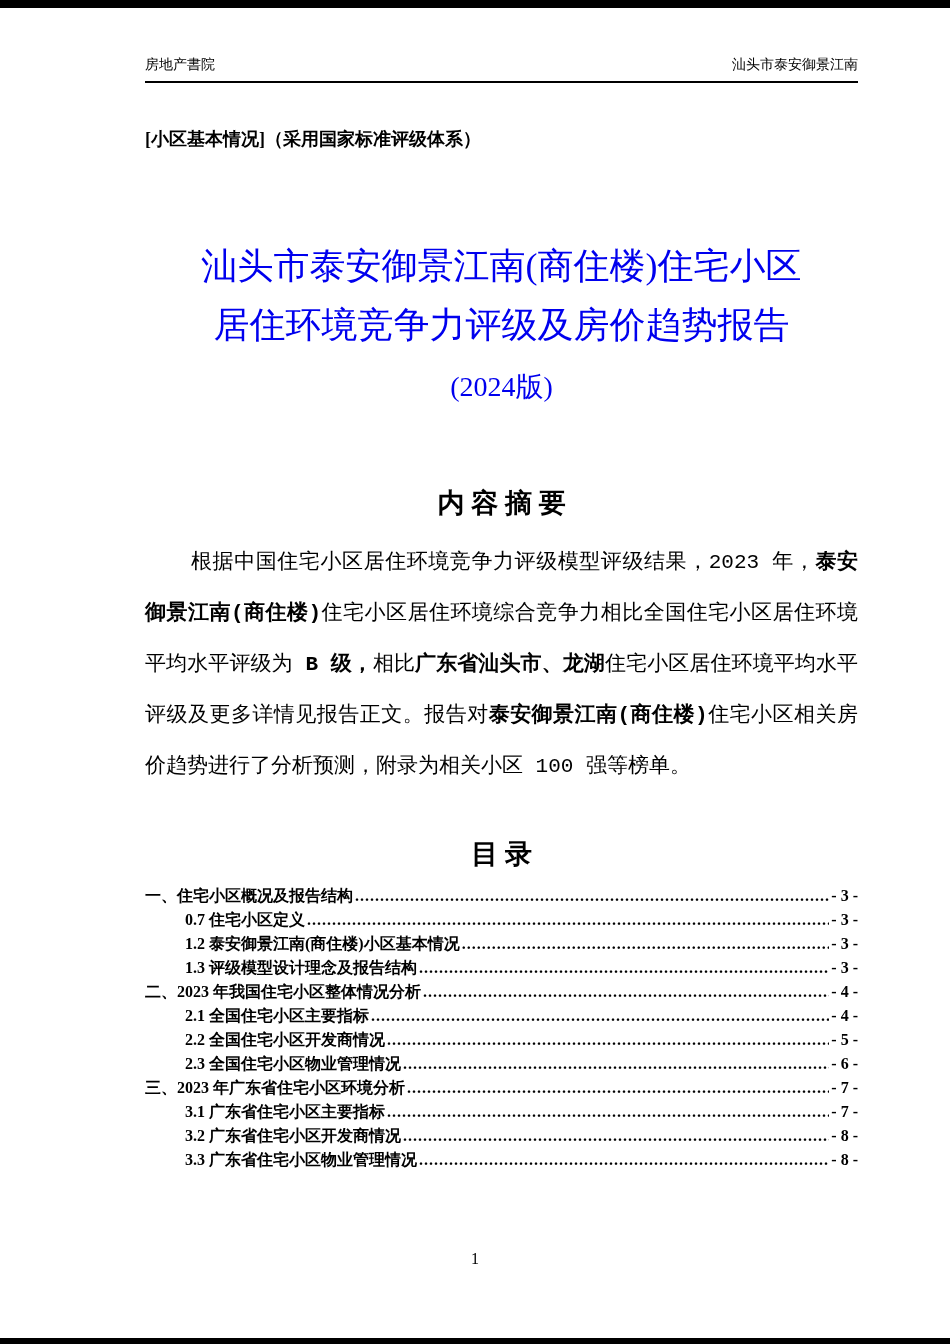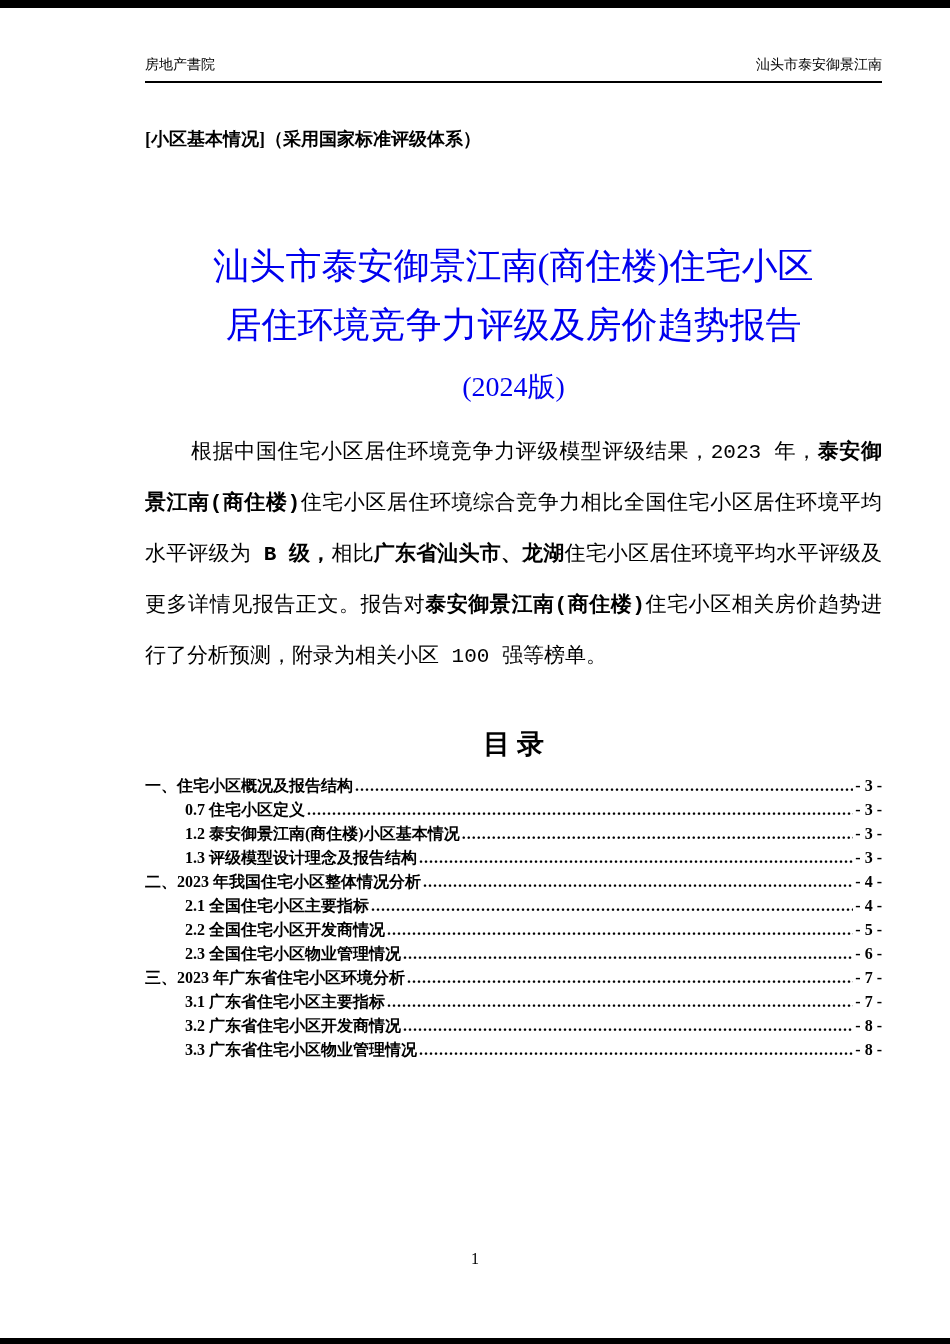--- a/index.html
+++ b/index.html
@@ -9,21 +9,21 @@
     background: #ffffff;
     color: #000000;
     font-family: "Liberation Serif", "DejaVu Serif", serif;
     position: relative;
     overflow: hidden;
   }
   .page-edge { position: absolute; left: 0; width: 100%; background: #000; }
   .page-edge.top { top: 0; height: 8px; }
   .page-edge.bottom { bottom: 0; height: 6px; }
 
-  .content { padding: 0 68px 0 145px; }
+  .content { padding: 0 92px 0 145px; }
 
   
   .doc-header {
     padding-top: 56px;
     display: flex;
     justify-content: space-between;
     align-items: flex-end;
     font-size: 14px;
     border-bottom: 2px solid #000;
     padding-bottom: 7px;
@@ -111,20 +111,21 @@
   </div>
 
   <div class="tag-line">[小区基本情况]（采用国家标准评级体系）</div>
 
   <div class="title-block" style="color: rgb(0, 0, 238);">
     <div class="title-line">汕头市泰安御景江南(商住楼)住宅小区</div>
     <div class="title-line">居住环境竞争力评级及房价趋势报告</div>
     <div class="title-sub">(2024版)</div>
   </div>
 
+  <div class="abstract-heading">内 容 摘 要</div>
 
   <p class="abstract-paragraph" id="abstract-p"><span class="seg-normal">根据中国住宅小区居住环境竞争力评级模型评级结果，2023 年，</span><span class="seg-bold">泰安御景江南(商住楼)</span><span class="seg-normal">住宅小区居住环境综合竞争力相比全国住宅小区居住环境平均水平评级为 </span><span class="seg-bold">B 级，</span><span class="seg-normal">相比</span><span class="seg-bold">广东省汕头市、龙湖</span><span class="seg-normal">住宅小区居住环境平均水平评级及更多详情见报告正文。报告对</span><span class="seg-bold">泰安御景江南(商住楼)</span><span class="seg-normal">住宅小区相关房价趋势进行了分析预测，附录为相关小区 100 强等榜单。</span></p>
 
   <div class="toc-heading">目 录</div>
 
   <nav class="toc-list" id="toc-list">
       <div class="toc-row lvl1">
         <span class="toc-label">一、住宅小区概况及报告结构</span>
         <span class="toc-dots">............................................................................................................................................................................................................................................................................................................</span>
         <span class="toc-page">- 3 -</span>

